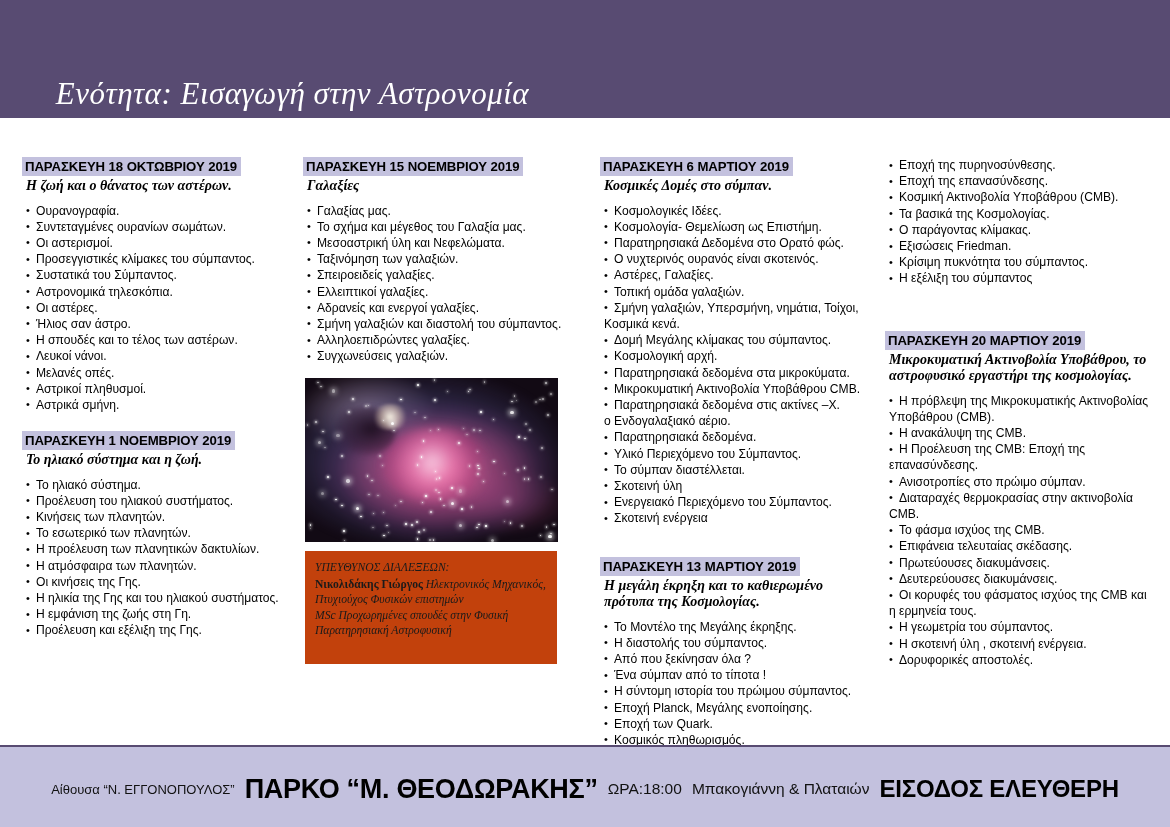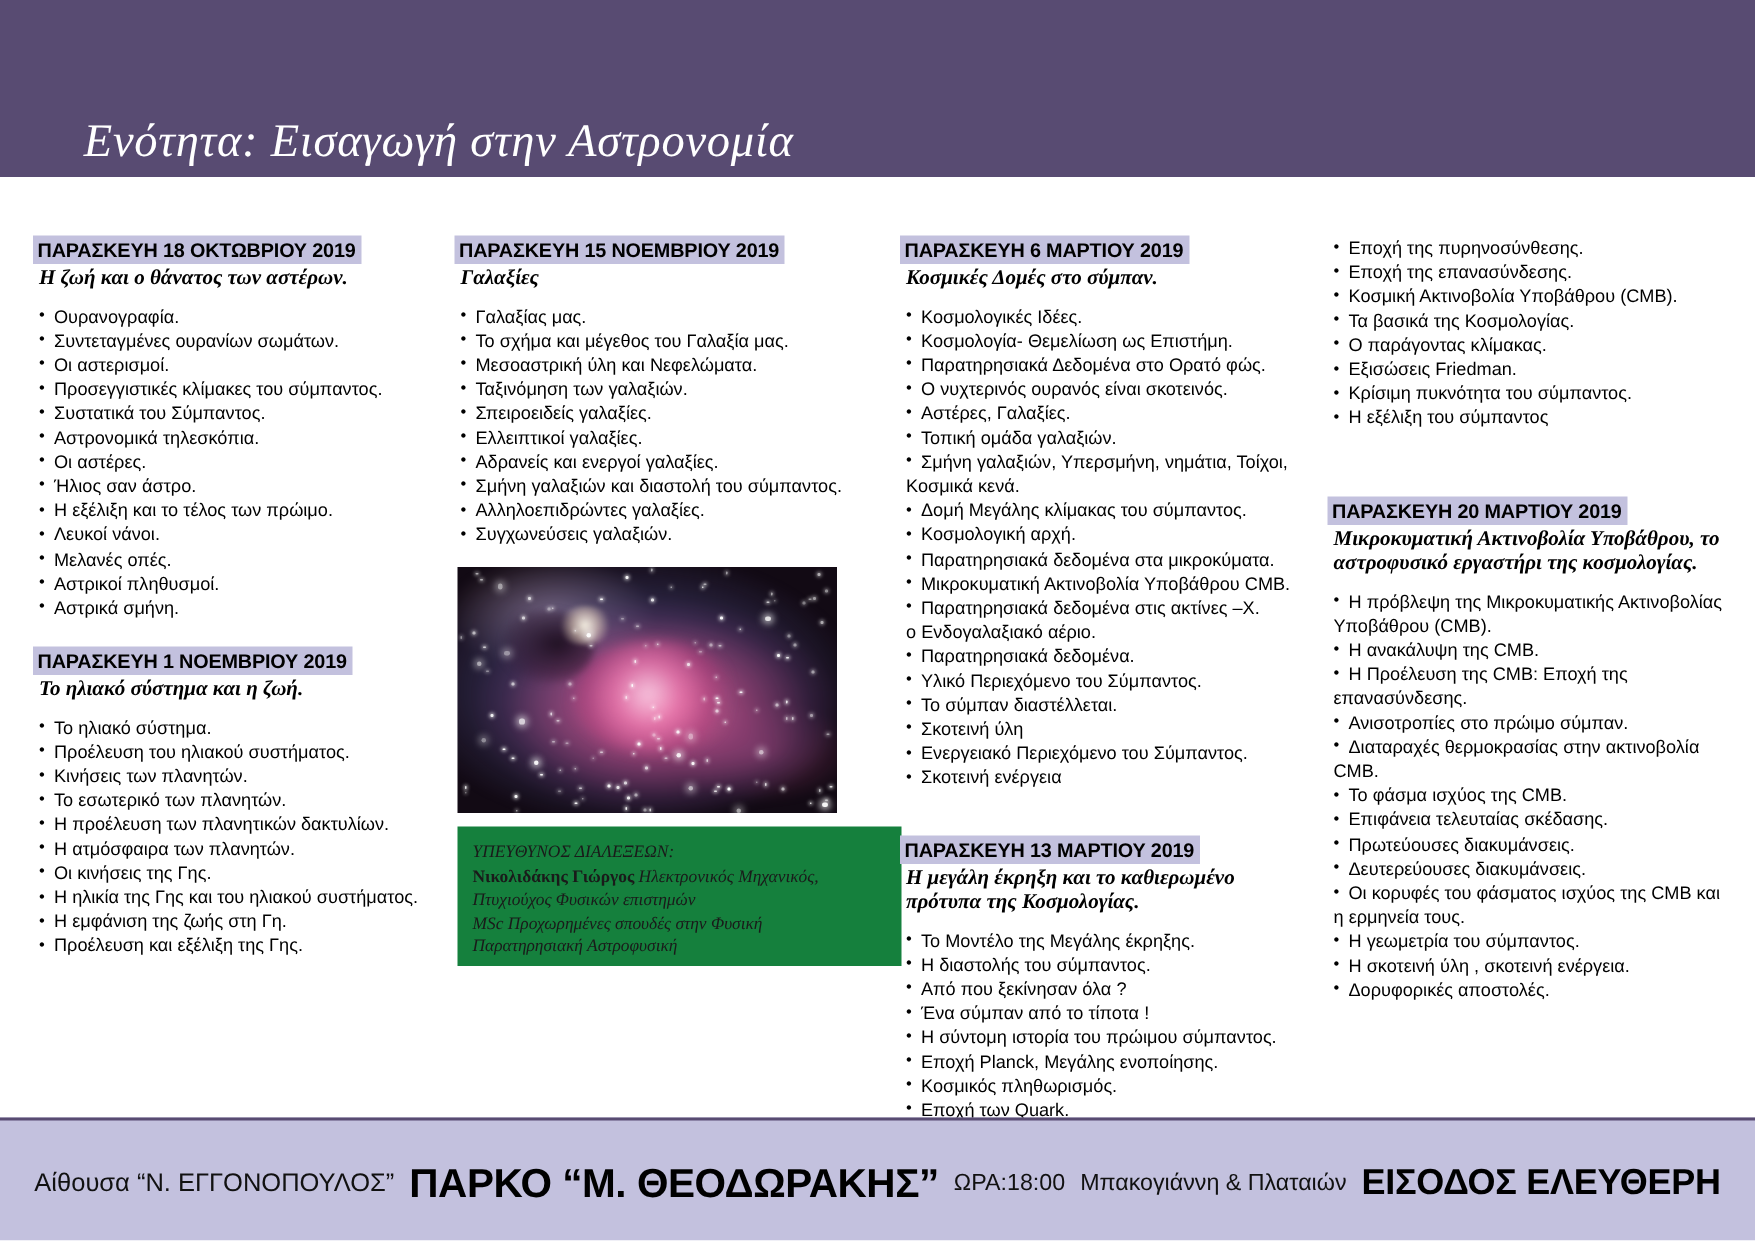--- a/index.html
+++ b/index.html
@@ -138,23 +138,23 @@
     background: #ffffff;
     border-radius: 50%;
     width: 1.6px; height: 1.6px;
     box-shadow: 0 0 2.5px 0.8px rgba(255,255,255,0.75);
   }
   .neb-stars i.big { width: 3.4px; height: 3.4px; box-shadow: 0 0 5px 1.6px rgba(255,255,255,0.85); }
 
   
   .speaker-box {
     margin: 9px 0 0 2px;
-    width: 296px;
-    background: #15803d;
-    padding: 9px 10px 5px 10px;
+    width: 252px;
+    background: #c2410c;
+    padding: 9px 10px 25px 10px;
     font-family: "Liberation Serif", serif;
     font-style: italic;
     font-size: 11.6px;
     line-height: 15.4px;
     color: #1a1a1a;
   }
   .speaker-box .sp-label { display: block; margin-bottom: 2px; }
   .speaker-box .sp-name { font-weight: bold; font-style: normal; }
 
   
@@ -165,21 +165,21 @@
     background: #c3c1de;
     border-top: 2px solid #584b72;
     display: flex;
     align-items: center;
     justify-content: center;
     gap: 10px;
     padding-top: 4px;
   }
   .f-small {
     font-family: "Liberation Sans", sans-serif;
-    font-size: 17px;
+    font-size: 13px;
     color: #111111;
     white-space: nowrap;
   }
   .f-big {
     font-family: "Liberation Sans", sans-serif;
     font-weight: bold;
     font-size: 27px;
     color: #000000;
     white-space: nowrap;
     letter-spacing: -0.3px;
@@ -217,21 +217,21 @@
         <div class="session-subtitle">Η ζωή και ο θάνατος των αστέρων.</div>
         <ul class="topics">
             <li>Ουρανογραφία.</li>
             <li>Συντεταγμένες ουρανίων σωμάτων.</li>
             <li>Οι αστερισμοί.</li>
             <li>Προσεγγιστικές κλίμακες του σύμπαντος.</li>
             <li>Συστατικά του Σύμπαντος.</li>
             <li>Αστρονομικά τηλεσκόπια.</li>
             <li>Οι αστέρες.</li>
             <li>Ήλιος σαν άστρο.</li>
-            <li>Η εξέλιξη και το τέλος των πρώιμο.</li>
+            <li>Η σπουδές και το τέλος των αστέρων.</li>
             <li>Λευκοί νάνοι.</li>
             <li>Μελανές οπές.</li>
             <li>Αστρικοί πληθυσμοί.</li>
             <li>Αστρικά σμήνη.</li>
           </ul>
       </div>
 
       <div class="session" style="margin-top:18px;">
         <div class="session-date">ΠΑΡΑΣΚΕΥΗ 1 ΝΟΕΜΒΡΙΟΥ 2019</div>
         <div class="session-subtitle">Το ηλιακό σύστημα και η ζωή.</div>
@@ -451,22 +451,22 @@
       <div class="session" style="margin-top:30px;">
         <div class="session-date">ΠΑΡΑΣΚΕΥΗ 13 ΜΑΡΤΙΟΥ 2019</div>
         <div class="session-subtitle">Η μεγάλη έκρηξη και το καθιερωμένο πρότυπα της Κοσμολογίας.</div>
         <ul class="topics">
             <li>Το Μοντέλο της Μεγάλης έκρηξης.</li>
             <li>Η διαστολής του σύμπαντος.</li>
             <li>Από που ξεκίνησαν όλα ?</li>
             <li>Ένα σύμπαν από το τίποτα !</li>
             <li>Η σύντομη ιστορία του πρώιμου σύμπαντος.</li>
             <li>Εποχή Planck, Μεγάλης ενοποίησης.</li>
+            <li>Εποχή των Quark.</li>
             <li>Κοσμικός πληθωρισμός.</li>
-            <li>Εποχή των Quark.</li>
             <li>Βαρυογένεση, εποχή των αδρονίων.</li>
             <li>Εποχή των λεπτονίων.</li>
           </ul>
       </div>
 
     </div>
 
     <div class="col col-4">
 
       <ul class="topics">

